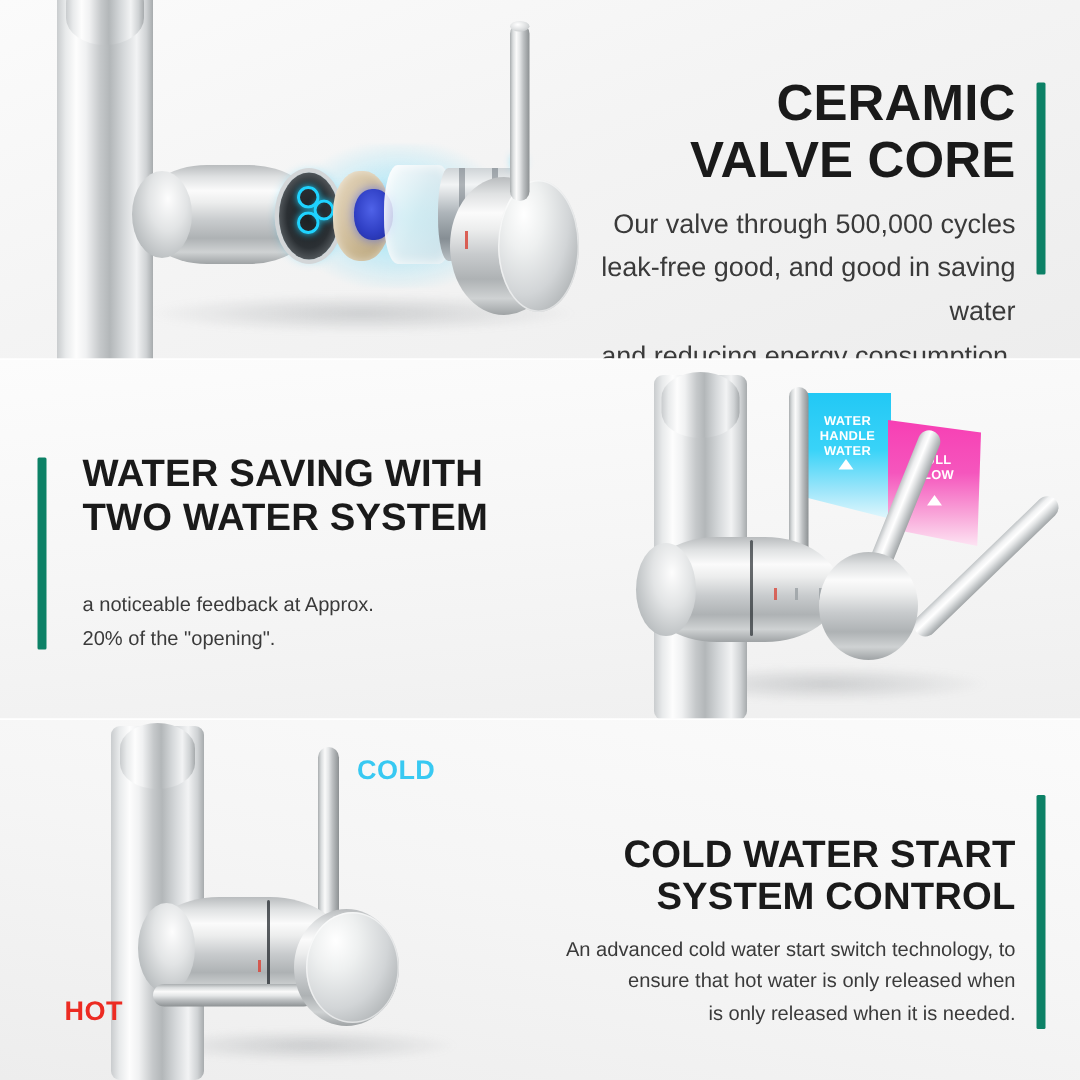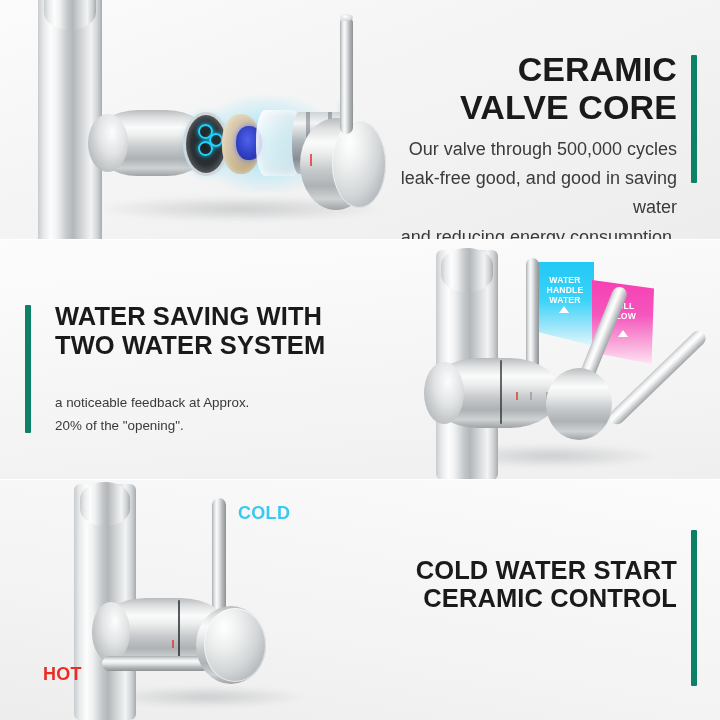--- a/index.html
+++ b/index.html
@@ -352,18 +352,23 @@
       <div class="temp-label" id="p3-cold" style="top:23px;">COLD</div>
       <div class="temp-label" id="p3-hot" style="top:184px;">HOT</div>
     </div>
 
     <div class="accent-bar" id="bar-3" style="top:50px;"></div>
 
     <div class="textblock" id="text-3" style="top:47px;">
       <h2 class="title">
         <br>
         <span>COLD WATER START</span><br>
-        <span>CERAMIC CONTROL</span>
+        <span>SYSTEM CONTROL</span>
       </h2>
+      <p class="body">
+        <span>An advanced cold water start switch technology, to</span><br>
+        <span>ensure that hot water is only released when</span><br>
+        <span>is only released when it is needed.</span>
+      </p>
     </div>
   </section>
 
 </div>
 
 </body></html>

